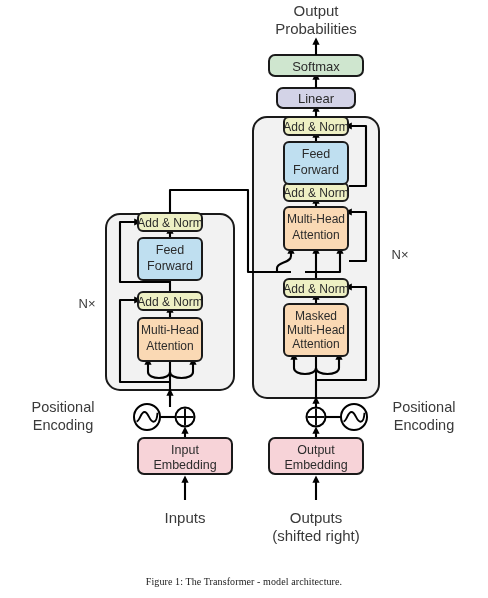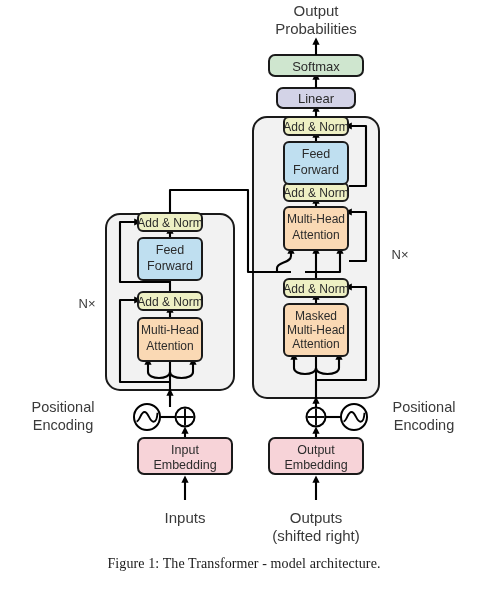--- a/index.html
+++ b/index.html
@@ -18,24 +18,24 @@
   .fs12_5{font-size:12.5px;}
   .outer-text{font-family:"Liberation Sans",sans-serif;fill:#3a3a3a;text-anchor:middle;font-size:15px;}
   .side-text{font-family:"Liberation Sans",sans-serif;fill:#3a3a3a;font-size:14.5px;}
   .nx-text{font-family:"Liberation Sans",sans-serif;fill:#3a3a3a;font-size:13px;text-anchor:middle;}
   .box{stroke:#1a1a1a;}
   .container{fill:#f2f2f2;stroke:#1a1a1a;stroke-width:2;}
   .wire{stroke:#000;stroke-width:2.1;fill:none;stroke-linecap:butt;stroke-linejoin:round;}
   .wire-thin{stroke:#000;stroke-width:1.9;fill:none;}
   .circle-node{fill:#ffffff;stroke:#000;stroke-width:2;}
   #caption{
-    position:absolute;left:0;top:556px;width:488px;
+    position:absolute;left:0;top:576px;width:488px;
     text-align:center;
     font-family:"Liberation Serif", serif;
-    font-size:14px;
+    font-size:10px;
     color:#1a1a1a;
     letter-spacing:.1px;
   }
 </style>
 </head>
 <body>
 
 <div id="figure-root">
 
   <svg id="diagram" viewBox="0 0 488 560">

